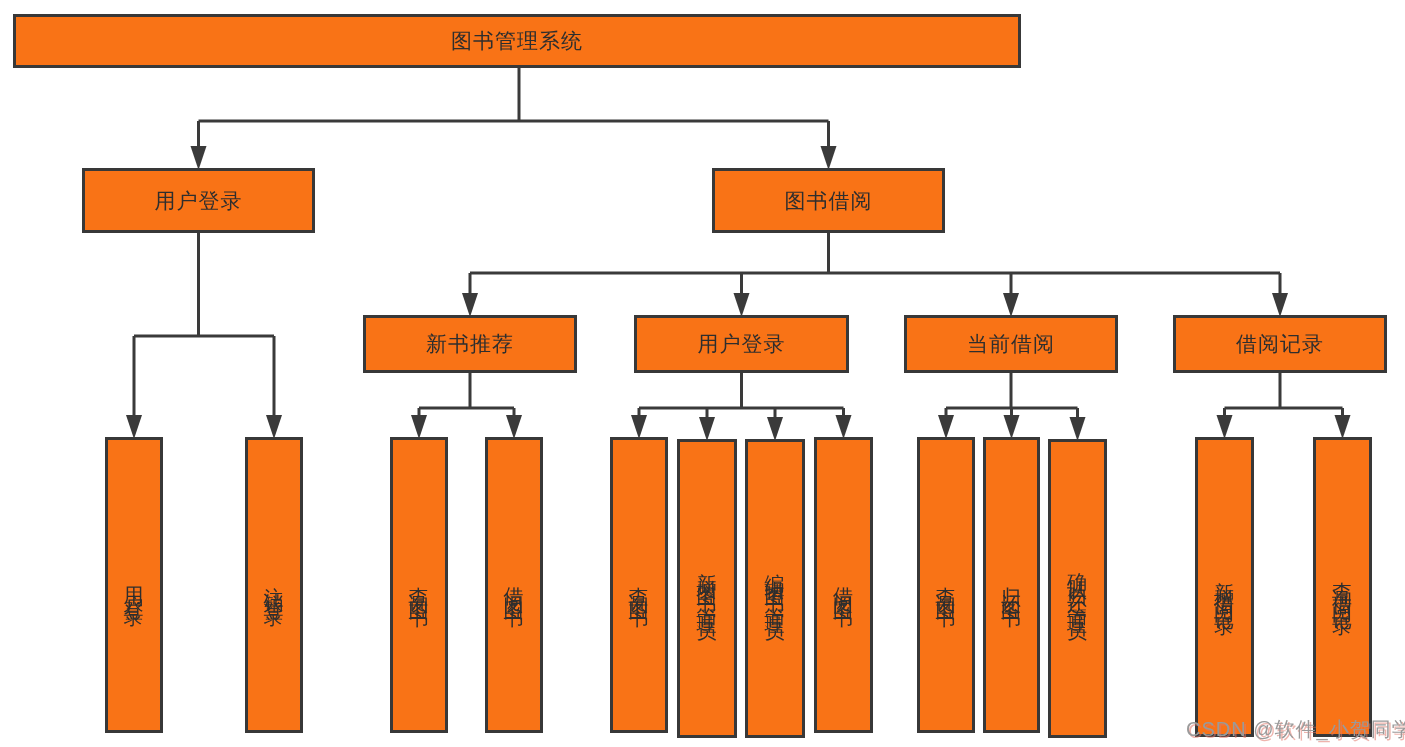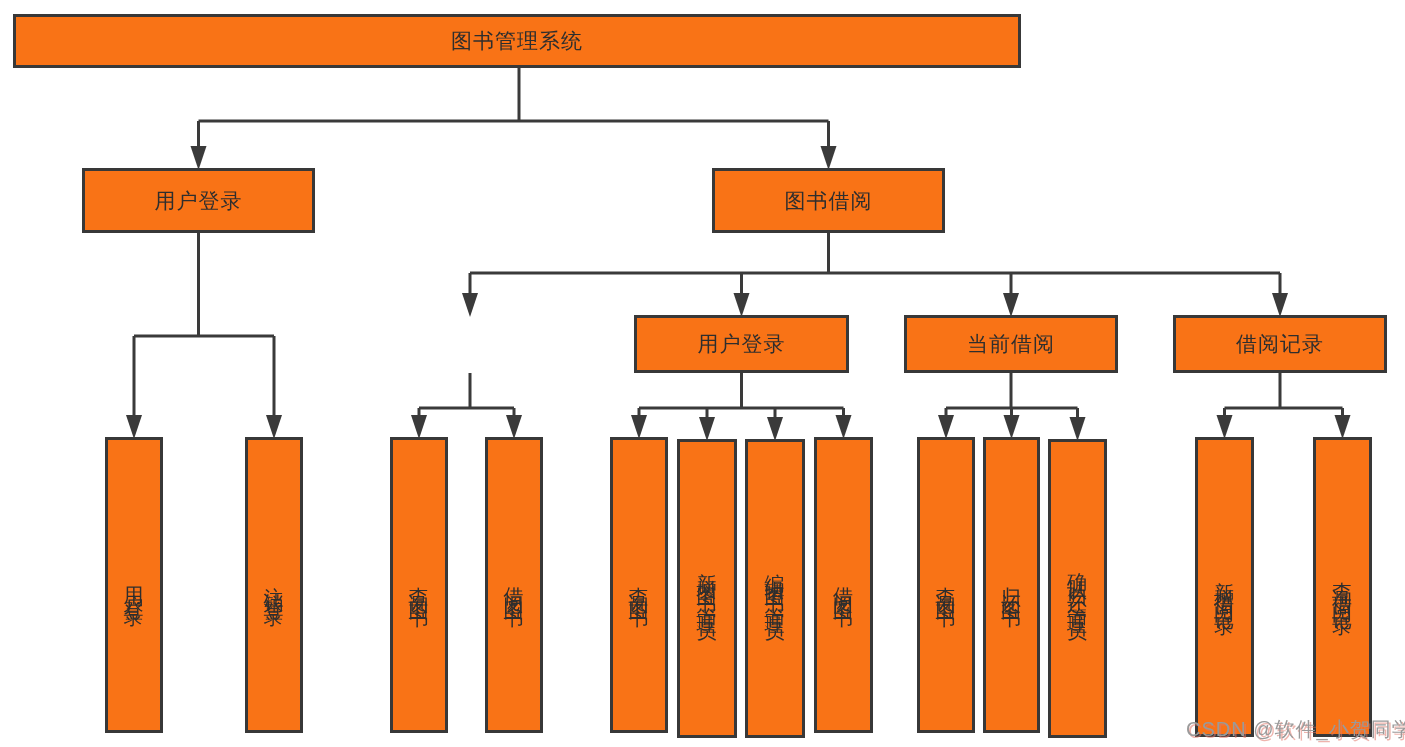--- a/index.html
+++ b/index.html
@@ -39,20 +39,23 @@
     <span>图书管理系统</span>
   </div>
 
   <div class="node h" style="left:82px;top:168px;width:233px;height:65px">
     <span>用户登录</span>
   </div>
   <div class="node h" style="left:712px;top:168px;width:233px;height:65px">
     <span>图书借阅</span>
   </div>
 
+  <div class="node h" style="left:363px;top:315px;width:214px;height:58px">
+    <span>新书推荐</span>
+  </div>
   <div class="node h" style="left:634px;top:315px;width:215px;height:58px">
     <span>用户登录</span>
   </div>
   <div class="node h" style="left:904px;top:315px;width:214px;height:58px">
     <span>当前借阅</span>
   </div>
   <div class="node h" style="left:1173px;top:315px;width:214px;height:58px">
     <span>借阅记录</span>
   </div>
 

